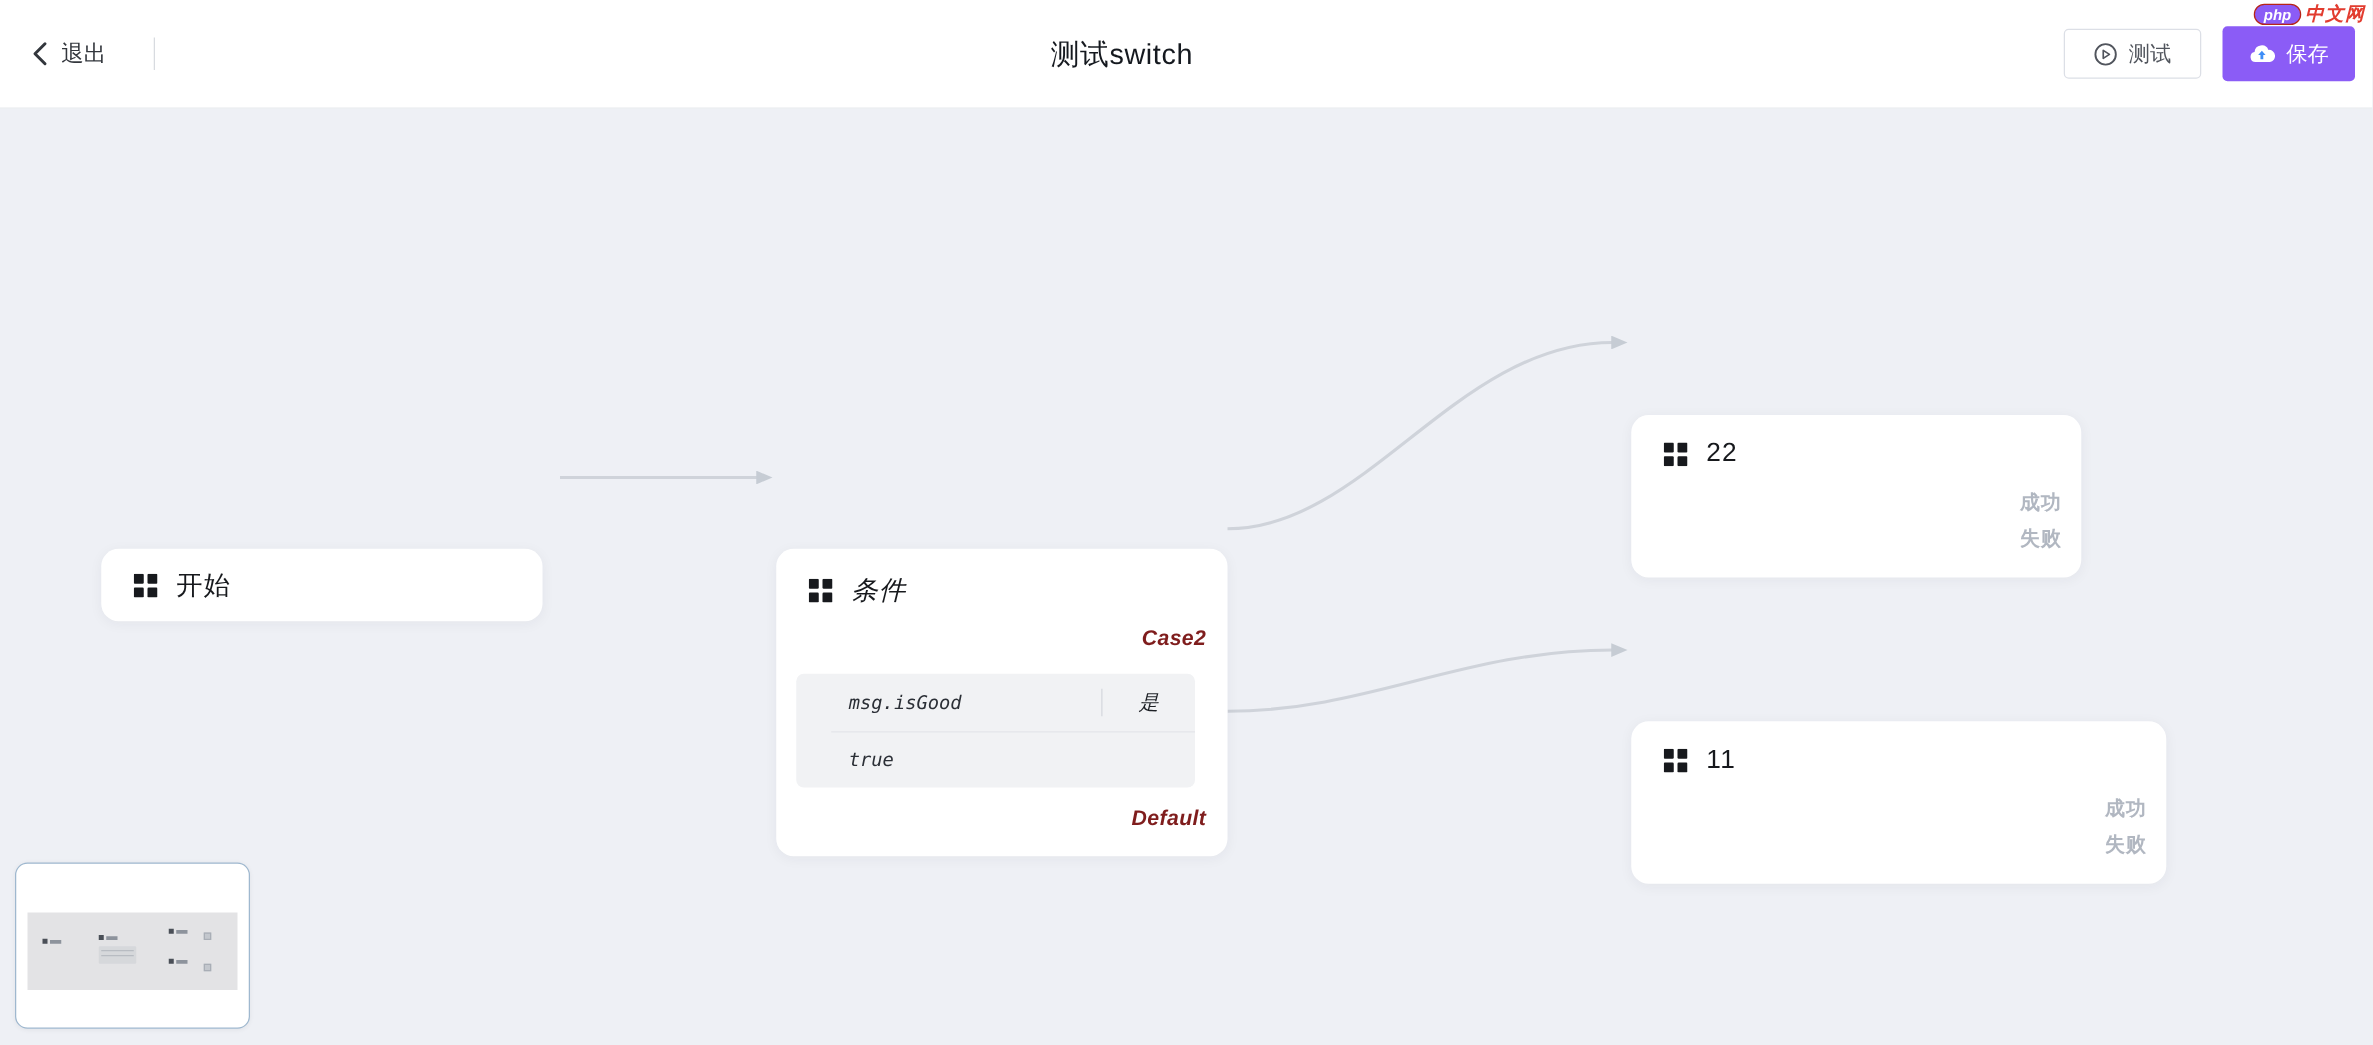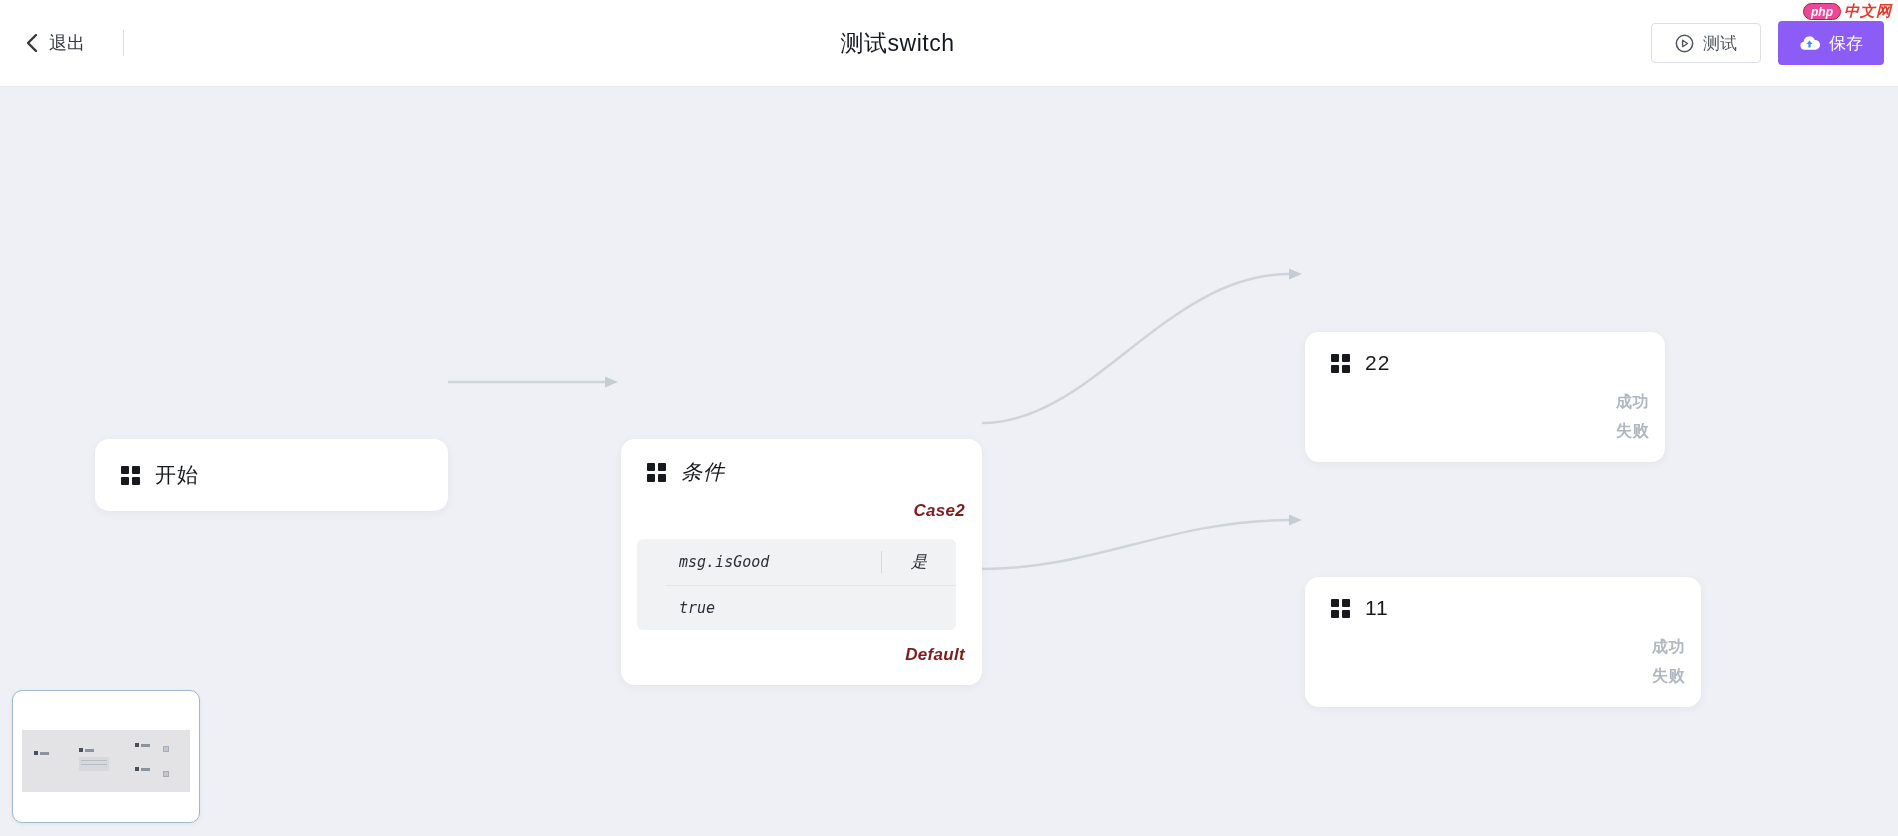--- a/index.html
+++ b/index.html
@@ -42,45 +42,45 @@
   }
   .btn-save {
     height:44px; padding:0 21px; background:#8b5cf6; border:none; border-radius:4px;
     color:#ffffff; font-size:17px; display:flex; align-items:center; gap:9px; cursor:pointer;
   }
   .btn-test svg, .btn-save svg { display:block; }
 
   
   .watermark { position:absolute; top:2px; right:6px; display:flex; align-items:center; gap:3px; z-index:10; }
   .php-badge {
-    background:#ec4899; color:#fff; font-weight:bold; font-style:italic; font-size:12px;
+    background:#8b5cf6; color:#fff; font-weight:bold; font-style:italic; font-size:12px;
     padding:0 7px; border-radius:9px; height:17px; line-height:17px;
     border:1px solid #b72418;
   }
   .wm-text { color:#e23c2f; font-weight:bold; font-style:italic; font-size:15px; letter-spacing:1px; }
 
   
   .canvas { position:absolute; top:87px; left:0; right:0; bottom:0; }
   .edges { position:absolute; left:0; top:0; width:1898px; height:836px; z-index:1; }
   .edges path.edge { pointer-events:stroke; cursor:pointer; }
 
   .node {
     position:absolute; background:#ffffff; border-radius:14px;
     box-shadow:0 2px 10px rgba(31,45,61,0.05); z-index:2;
   }
   .node-header { display:flex; align-items:center; gap:15px; padding:19px 0 0 26px; }
   .node-header svg { display:block; flex:0 0 auto; }
   .node-title { font-size:21px; color:#17191d; font-weight:500; letter-spacing:1px; }
 
-  .node-start { left:95px; top:352px; width:353px; height:72px; }
+  .node-start { left:81px; top:352px; width:353px; height:58px; }
   .node-start .node-header { padding:0 0 0 26px; height:100%; align-items:center; }
 
   .node-cond { left:621px; top:352px; width:361px; height:246px;font-style:italic; }
   .node-22   { left:1305px; top:245px; width:360px; height:130px; }
-  .node-11   { left:1305px; top:490px; width:396px; height:130px; }
+  .node-11   { left:1305px; top:490px; width:428px; height:130px; }
 
   .case-label {
     position:absolute; right:17px; font-size:17px; font-weight:bold; color:#7f1d1d;
     cursor:crosshair; letter-spacing:0.3px;
   }
   .case-label.case2 { top:62px; }
   .case-label.default { top:206px; }
 
   .rule-table {
     position:absolute; left:16px; right:26px; top:100px;

